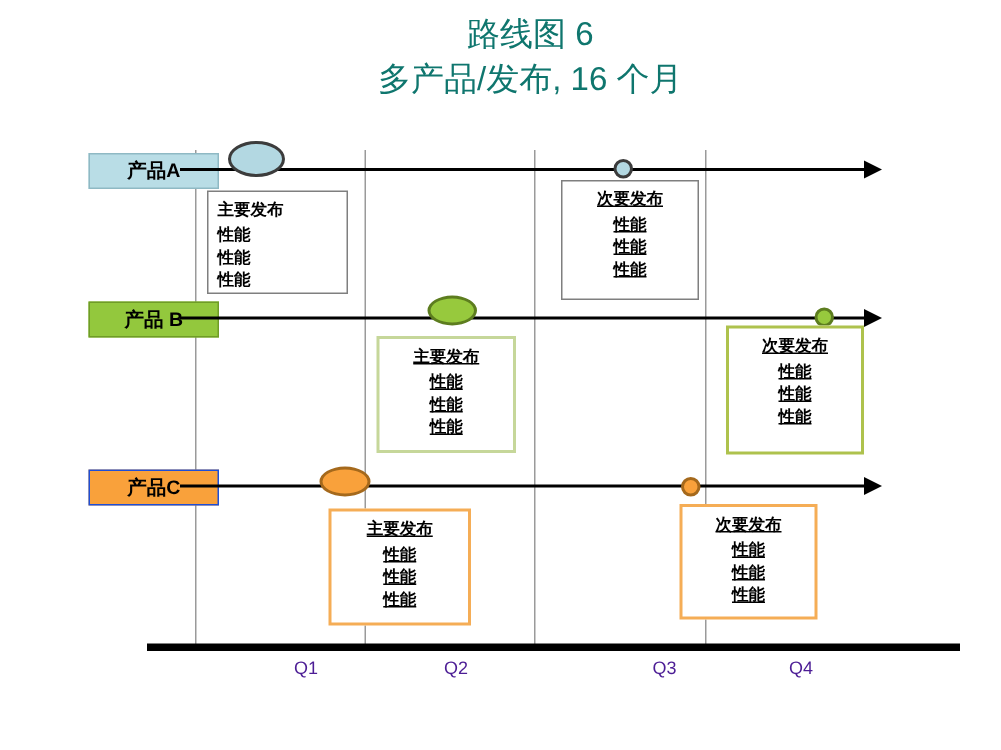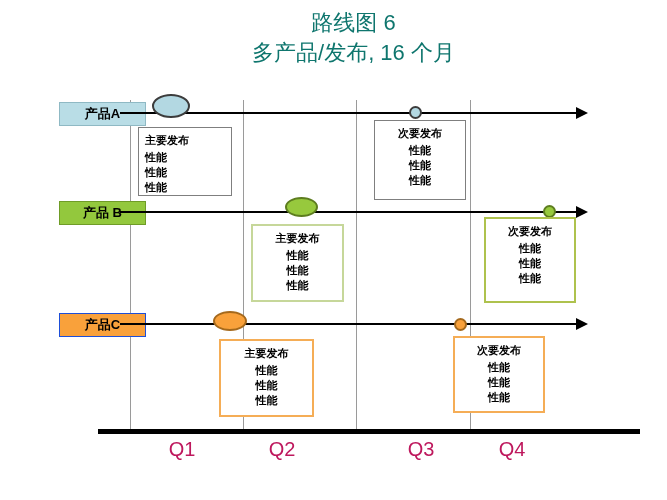--- a/index.html
+++ b/index.html
@@ -41,27 +41,27 @@
   .marker.small { width: 13px; height: 13px; border-width: 2px; }
 
   .msbox {
     position: absolute; background: #ffffff; box-sizing: border-box;
     padding: 5px 6px; font-size: 11px; line-height: 15px; font-weight: bold;
   }
   .msbox.border-a { border: 1px solid #7f7f7f; }
   .msbox.border-b { border: 2px solid #c6d79a; }
   .msbox.border-b2 { border: 2px solid #aec24d; }
   .msbox.border-c { border: 2px solid #f5ad56; }
-  .msbox.center { text-align: center; }
+  .msbox.center { text-align: center; text-decoration: underline; }
   .ms-title { margin-bottom: 2px; }
 
   .axis { position: absolute; left: 98px; top: 429px; width: 542px; height: 5px; background: #000; }
   .qlabel {
-    position: absolute; top: 438px; width: 60px; text-align: center;
-    font-size: 20px; color: #be185d;
+    position: absolute; top: 438px; width: 60px; text-align: right;
+    font-size: 12px; color: #4c1d95;
   }
 </style>
 </head>
 <body>
 
 <div id="slide">
 
   <div class="title-block">
     <div class="title-line">路线图 6</div>
     <div class="title-line">多产品/发布, 16 个月</div>

